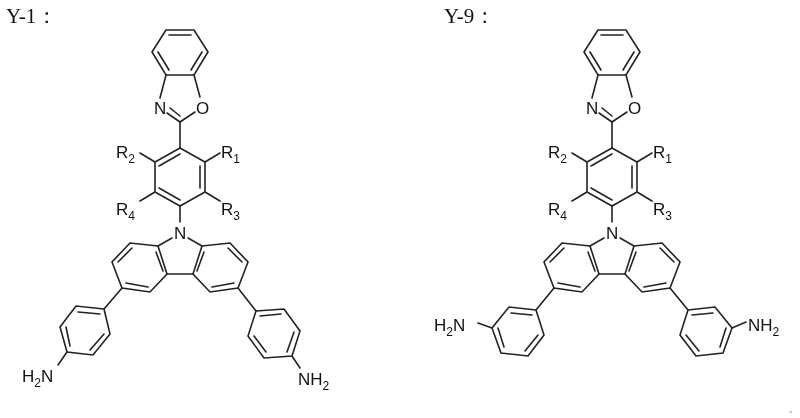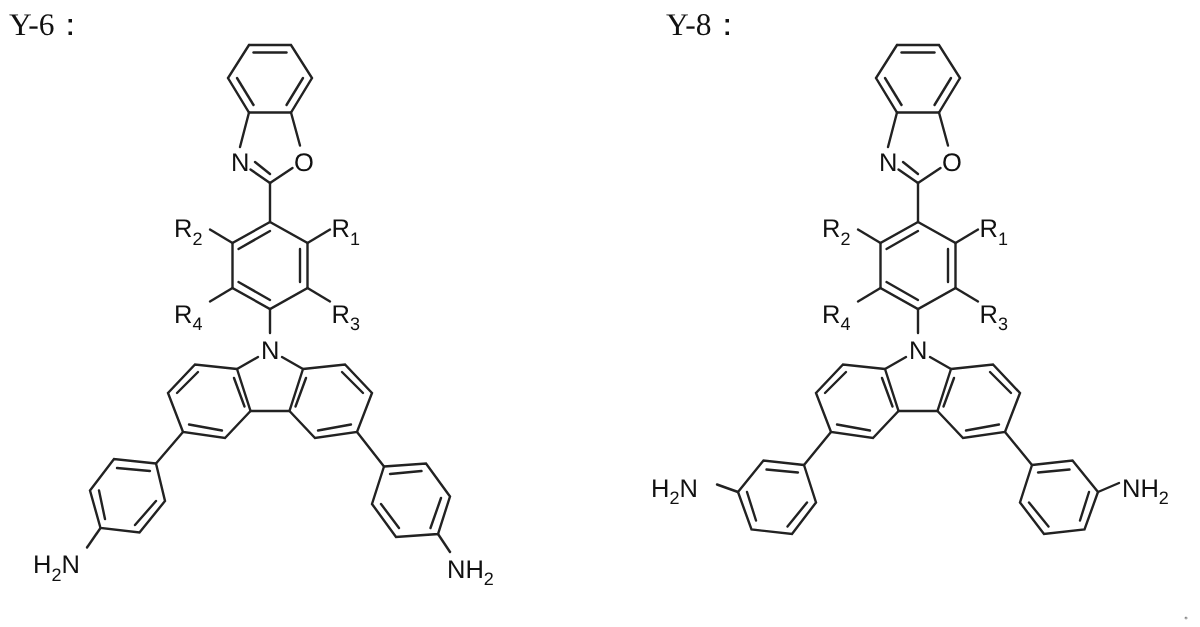--- a/index.html
+++ b/index.html
@@ -7,22 +7,22 @@
   .label { position: absolute; font-family: "Liberation Serif", serif; font-size: 21px; color: #111; }
   svg { position: absolute; left: 0; top: 0; }
   .bond { stroke: #222; stroke-width: 1.6; fill: none; stroke-linecap: round; }
   .atom { font-family: "Liberation Sans", sans-serif; font-size: 17px; fill: #111; }
   .sub { font-family: "Liberation Sans", sans-serif; font-size: 12px; fill: #111; }
   .mark { font-family: "Liberation Sans", sans-serif; font-size: 8px; fill: #333; }
 </style>
 </head>
 <body>
 
-<div class="label" style="left:6px; top:2px;">Y-6：</div>
-<div class="label" style="left:444px; top:2px;">Y-8：</div>
+<div class="label" style="left:6px; top:2px;">Y-1：</div>
+<div class="label" style="left:444px; top:2px;">Y-9：</div>
 
 <svg width="800" height="418" viewBox="0 0 800 418">
 
   <g>
 
     <g>
       <polyline class="bond" points="166,30 194,30 208,52 194,75 166,75 152,52 166,30"></polyline>
       <line class="bond" x1="169" y1="35" x2="191" y2="35"></line>
       <line class="bond" x1="202" y1="52" x2="191" y2="70"></line>
       <line class="bond" x1="158" y1="52" x2="169" y2="70"></line>

